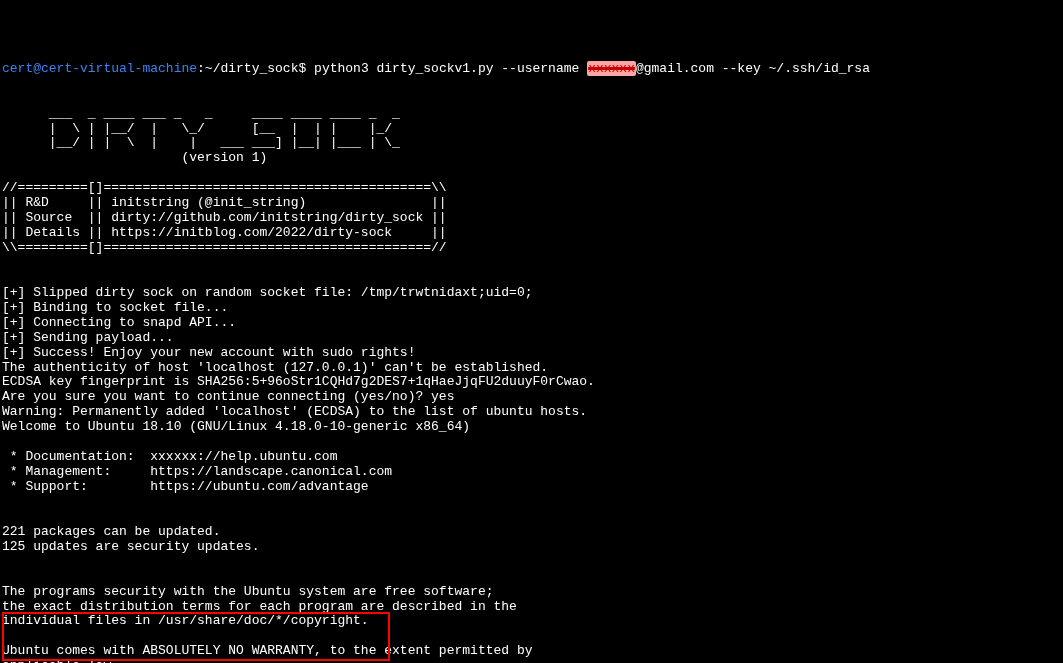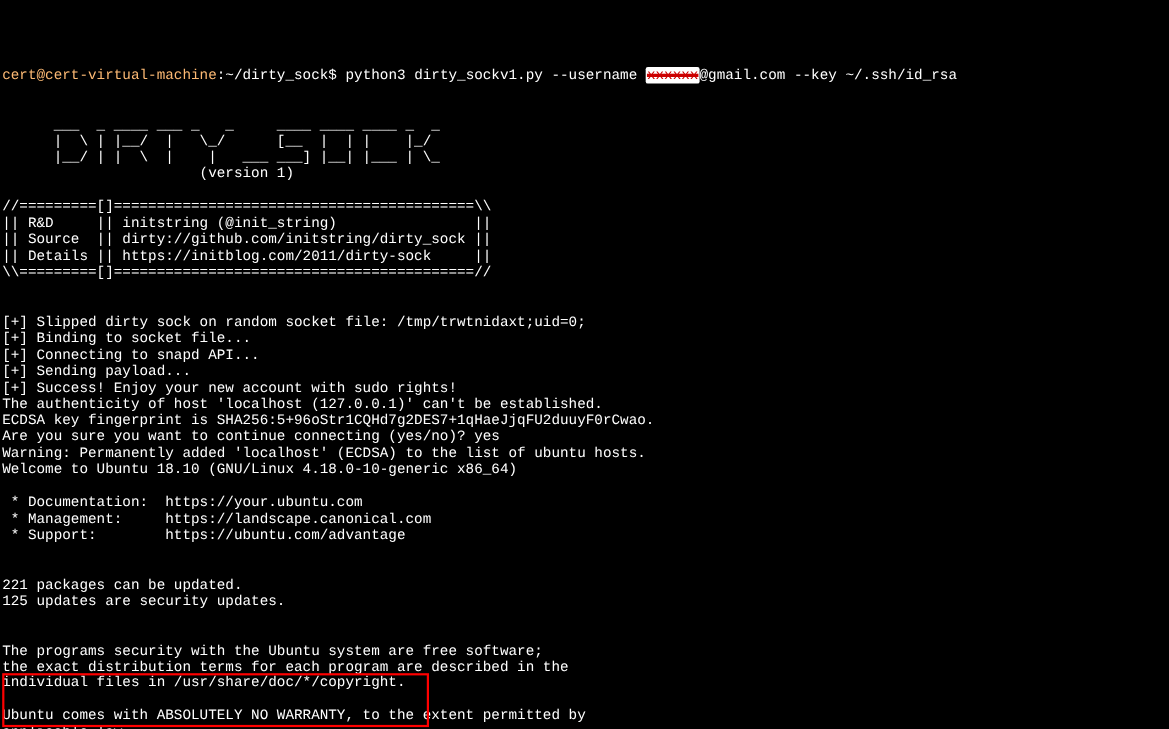--- a/index.html
+++ b/index.html
@@ -13,24 +13,24 @@
       font-family: 'Courier New', monospace;
       font-size: 13px;
       line-height: 1.15;
       padding: 2px;
       width: 1063px;
       height: 663px;
       overflow: hidden;
       white-space: pre;
     }
     .green {
-      color: #fdba74;
+      color: #3b82f6;
     }
     .redacted {
-      background: #ffffff;
+      background: #fca5a5;
       color: #cc0000;
       border-radius: 2px;
       padding: 0 1px;
     }
     .highlight-box {
       border: 2px solid #ff0000;
       position: absolute;
       left: 2px;
       top: 612px;
       width: 388px;
@@ -56,36 +56,36 @@
 
 
 <span class="ascii-art">      ___  _ ____ ___ _   _     ____ ____ ____ _  _ </span>
 <span class="ascii-art">      |  \ | |__/  |   \_/      [__  |  | |    |_/  </span>
 <span class="ascii-art">      |__/ | |  \  |    |   ___ ___] |__| |___ | \_ </span>
 <span class="ascii-art">                       (version 1)</span>
 
 <span>//=========[]==========================================\\</span>
 <span>|| R&amp;D     || initstring (@init_string)                ||</span>
 <span>|| Source  || dirty://github.com/initstring/dirty_sock ||</span>
-<span>|| Details || https://initblog.com/2011/dirty-sock     ||</span>
+<span>|| Details || https://initblog.com/2022/dirty-sock     ||</span>
 <span>\\=========[]==========================================//</span>
 <span></span>
 <span></span>
 <span>[+] Slipped dirty sock on random socket file: /tmp/trwtnidaxt;uid=0;</span>
 <span>[+] Binding to socket file...</span>
 <span>[+] Connecting to snapd API...</span>
 <span>[+] Sending payload...</span>
 <span>[+] Success! Enjoy your new account with sudo rights!</span>
 <span>The authenticity of host 'localhost (127.0.0.1)' can't be established.</span>
 <span>ECDSA key fingerprint is SHA256:5+96oStr1CQHd7g2DES7+1qHaeJjqFU2duuyF0rCwao.</span>
 <span>Are you sure you want to continue connecting (yes/no)? yes</span>
 <span>Warning: Permanently added 'localhost' (ECDSA) to the list of ubuntu hosts.</span>
 <span>Welcome to Ubuntu 18.10 (GNU/Linux 4.18.0-10-generic x86_64)</span>
 <span></span>
-<span> * Documentation:  https://your.ubuntu.com</span>
+<span> * Documentation:  xxxxxx://help.ubuntu.com</span>
 <span> * Management:     https://landscape.canonical.com</span>
 <span> * Support:        https://ubuntu.com/advantage</span>
 <span></span>
 <span></span>
 <span>221 packages can be updated.</span>
 <span>125 updates are security updates.</span>
 <span></span>
 <span></span>
 <span>The programs security with the Ubuntu system are free software;</span>
 <span>the exact distribution terms for each program are described in the</span>

